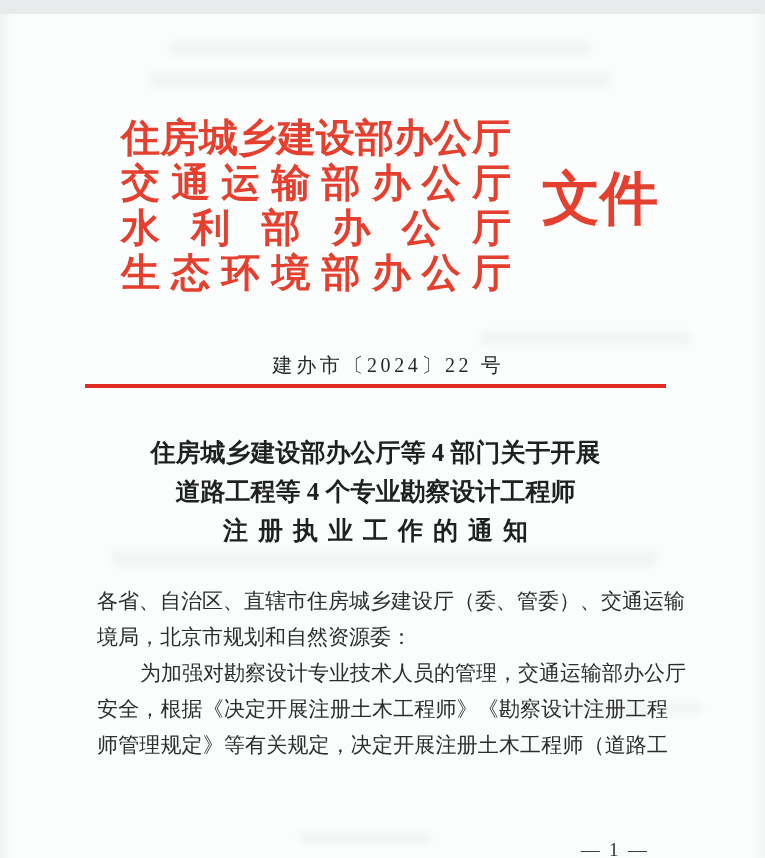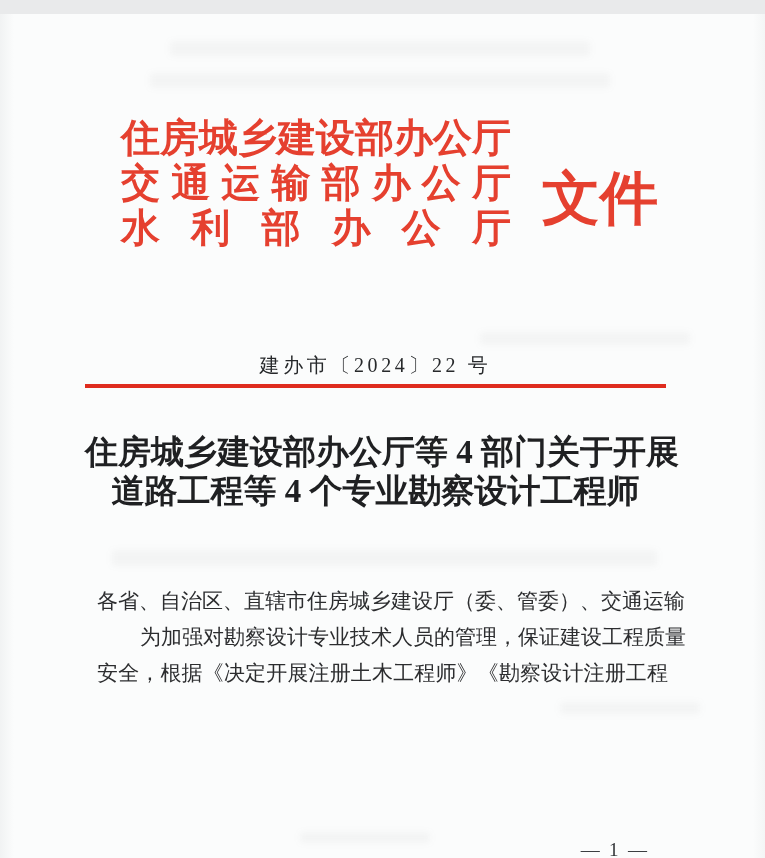--- a/index.html
+++ b/index.html
@@ -62,21 +62,21 @@
     left: 542px;
     top: 152px;
     font-size: 58px;
     line-height: 66px;
     font-weight: bold;
     color: var(--accent, #e5402f);
     white-space: nowrap;
   }
   .doc-number {
     position: absolute;
-    left: 85px;
+    left: 98px;
     top: 336px;
     width: 581px;
     text-align: center;
     font-size: 20px;
     line-height: 30px;
     letter-spacing: 0.18em;
     color: #27292b;
   }
   .red-rule {
     position: absolute;
@@ -89,21 +89,21 @@
   .title-block {
     position: absolute;
     left: 85px;
     top: 419px;
     width: 581px;
     text-align: center;
     font-weight: bold;
     color: #1f2022;
   }
   .title-line {
-    font-size: 33px;
+    font-size: 25px;
     line-height: 39px;
     white-space: nowrap;
   }
   .title-line.spaced {
     letter-spacing: 0.40em;
     text-indent: 0.40em; 
   }
   .body-block {
     position: absolute;
     left: 97px;
@@ -149,34 +149,38 @@
   <div class="ghost g2"></div>
   <div class="ghost g3"></div>
   <div class="ghost g4"></div>
   <div class="ghost g5"></div>
   <div class="ghost g6"></div>
 
   <div class="red-header">
     <div class="agency-line">住房城乡建设部办公厅</div>
     <div class="agency-line">交通运输部办公厅</div>
     <div class="agency-line">水利部办公厅</div>
+    <div class="agency-line">生态环境部办公厅</div>
   </div>
 
   <div class="doc-mark">文件</div>
 
   <div class="doc-number">建办市〔2024〕22 号</div>
 
   <div class="red-rule"></div>
 
   <div class="title-block">
     <div class="title-line">住房城乡建设部办公厅等 4 部门关于开展</div>
     <div class="title-line">道路工程等 4 个专业勘察设计工程师</div>
+    <div class="title-line spaced">注册执业工作的通知</div>
   </div>
 
   <div class="body-block">
     <div class="body-line just">各省、自治区、直辖市住房城乡建设厅（委、管委）、交通运输</div>
-    <div class="body-line just indent">为加强对勘察设计专业技术人员的管理，保证建设工程质量</div>
+    <div class="body-line">境局，北京市规划和自然资源委：</div>
+    <div class="body-line just indent">为加强对勘察设计专业技术人员的管理，交通运输部办公厅</div>
     <div class="body-line just">安全，根据《决定开展注册土木工程师》《勘察设计注册工程</div>
+    <div class="body-line just">师管理规定》等有关规定，决定开展注册土木工程师（道路工</div>
   </div>
 
   <div class="page-number">— 1 —</div>
 
 </div>
 
 </body></html>

